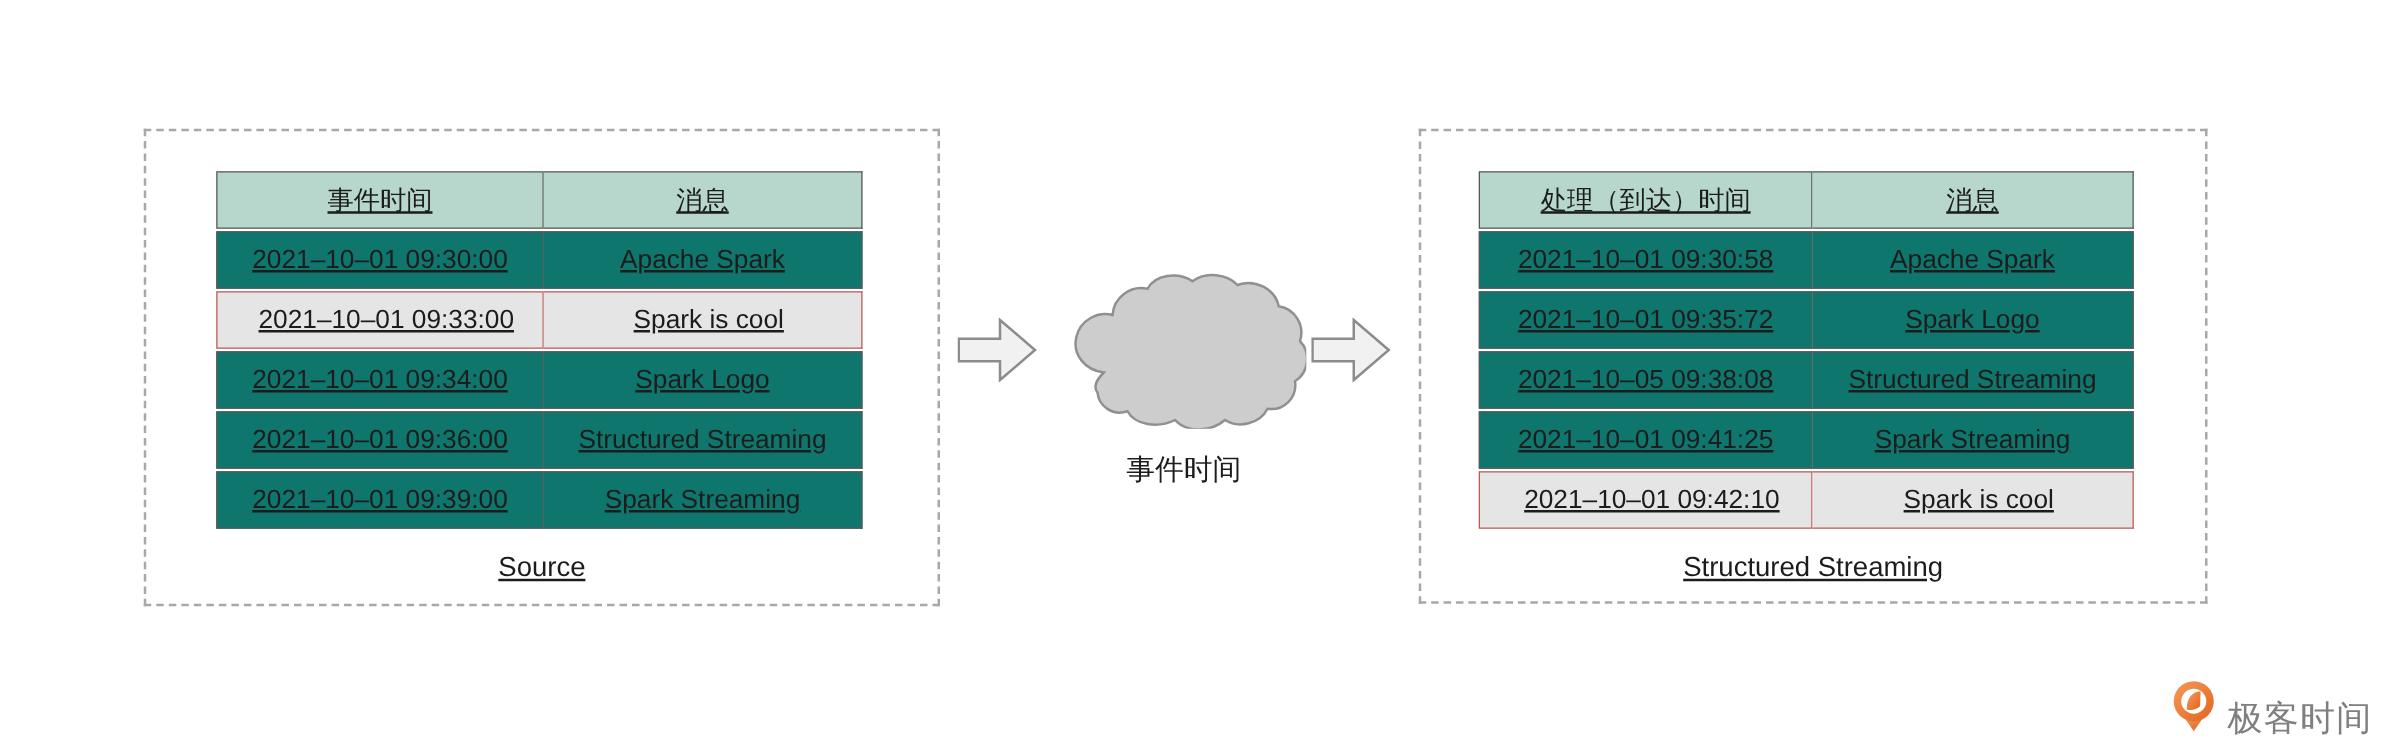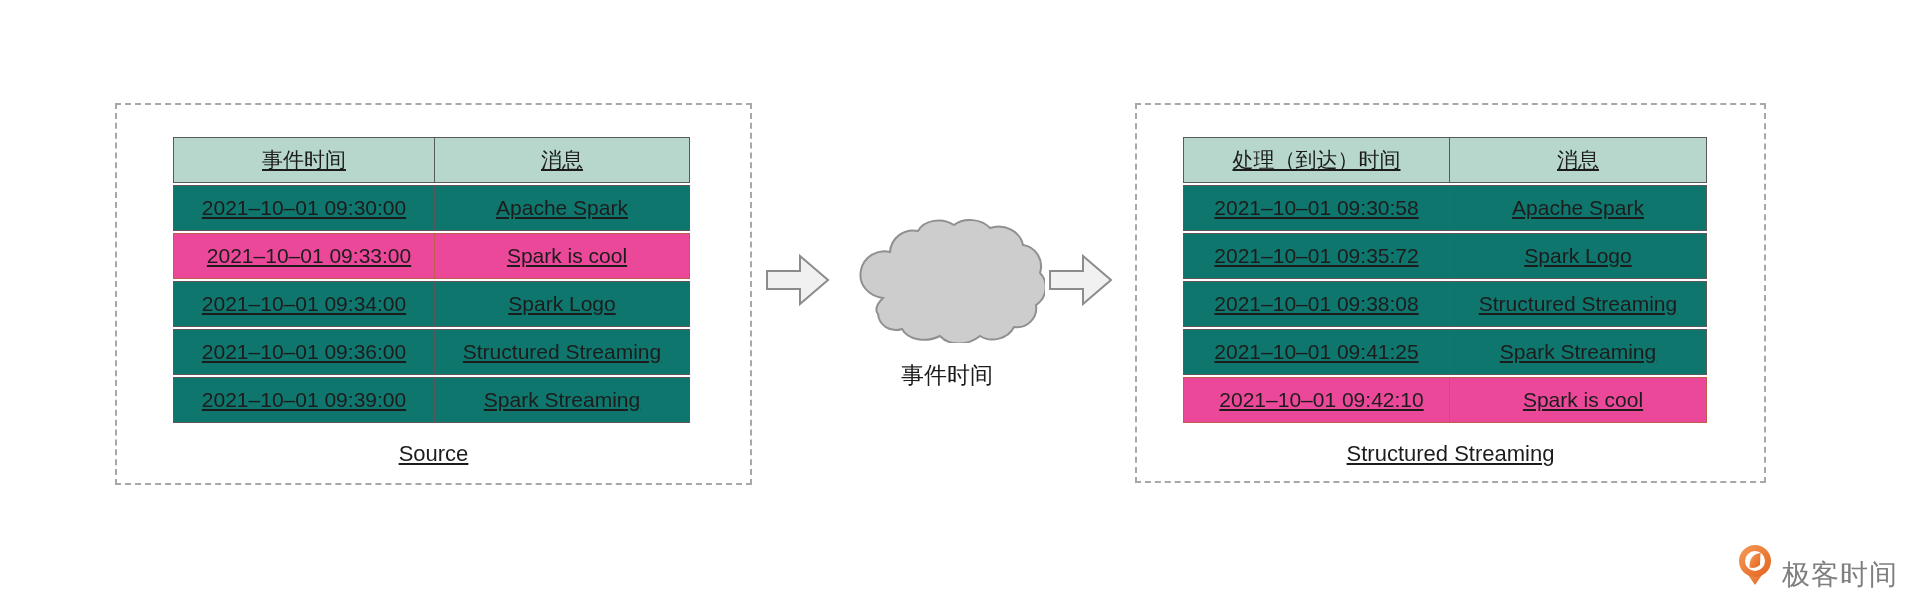--- a/index.html
+++ b/index.html
@@ -23,21 +23,21 @@
   .panel.right .dtable { left:46px; top:32px; width:524px; --c1:267px; }
 
   .trow { display:grid; grid-template-columns:var(--c1) 1fr; height:46px;text-decoration:underline; }
   .tcell {
     border:1.5px solid #595959; background:#0f766e;
     display:flex; align-items:center; justify-content:center;
     font-size:21px; white-space:nowrap; overflow:hidden;
   }
   .tcell + .tcell { border-left:none; }
   .trow.head .tcell { background:#b7d7cc; }
-  .trow.hl .tcell { background:#ec4899; border-color:#c05b52;padding-left:10px; }
+  .trow.hl .tcell { background:#e5e5e5; border-color:#c05b52;padding-left:10px; }
 
   .caption {
     position:absolute; left:0; right:0; top:336px;
     text-align:center; font-size:22px; color:#1c1c1c;text-decoration:underline;
   }
 
   .mid { position:absolute; }
   .net-label {
     position:absolute; left:852px; top:360px; width:190px;
     text-align:center; font-size:23px; color:#1c1c1c;
@@ -120,21 +120,21 @@
       </div>
       <div class="trow">
         <div class="tcell">2021–10–01 09:30:58</div>
         <div class="tcell">Apache Spark</div>
       </div>
       <div class="trow">
         <div class="tcell">2021–10–01 09:35:72</div>
         <div class="tcell">Spark Logo</div>
       </div>
       <div class="trow">
-        <div class="tcell">2021–10–01 09:38:08</div>
+        <div class="tcell">2021–10–05 09:38:08</div>
         <div class="tcell">Structured Streaming</div>
       </div>
       <div class="trow">
         <div class="tcell">2021–10–01 09:41:25</div>
         <div class="tcell">Spark Streaming</div>
       </div>
       <div class="trow hl">
         <div class="tcell">2021–10–01 09:42:10</div>
         <div class="tcell">Spark is cool</div>
       </div>

